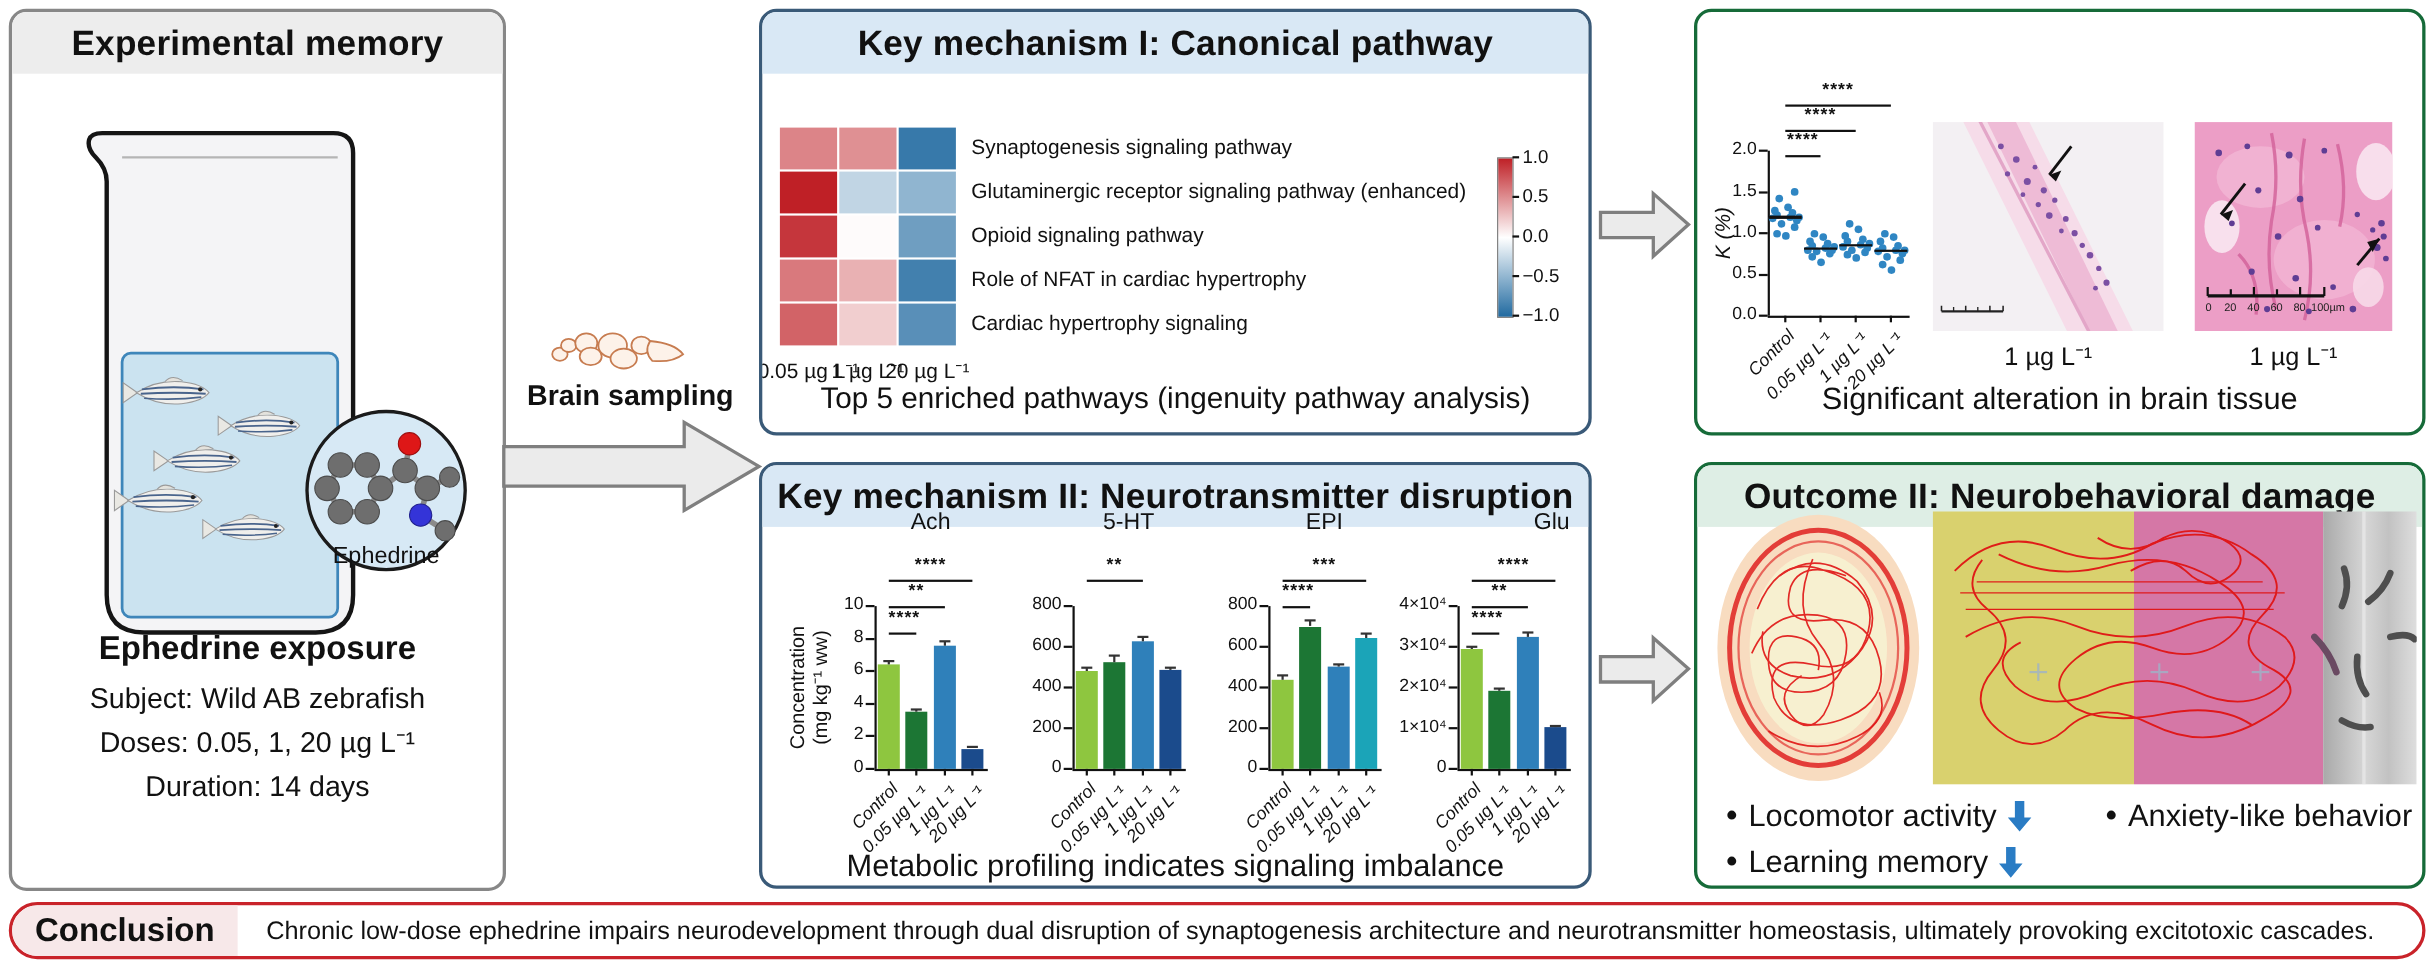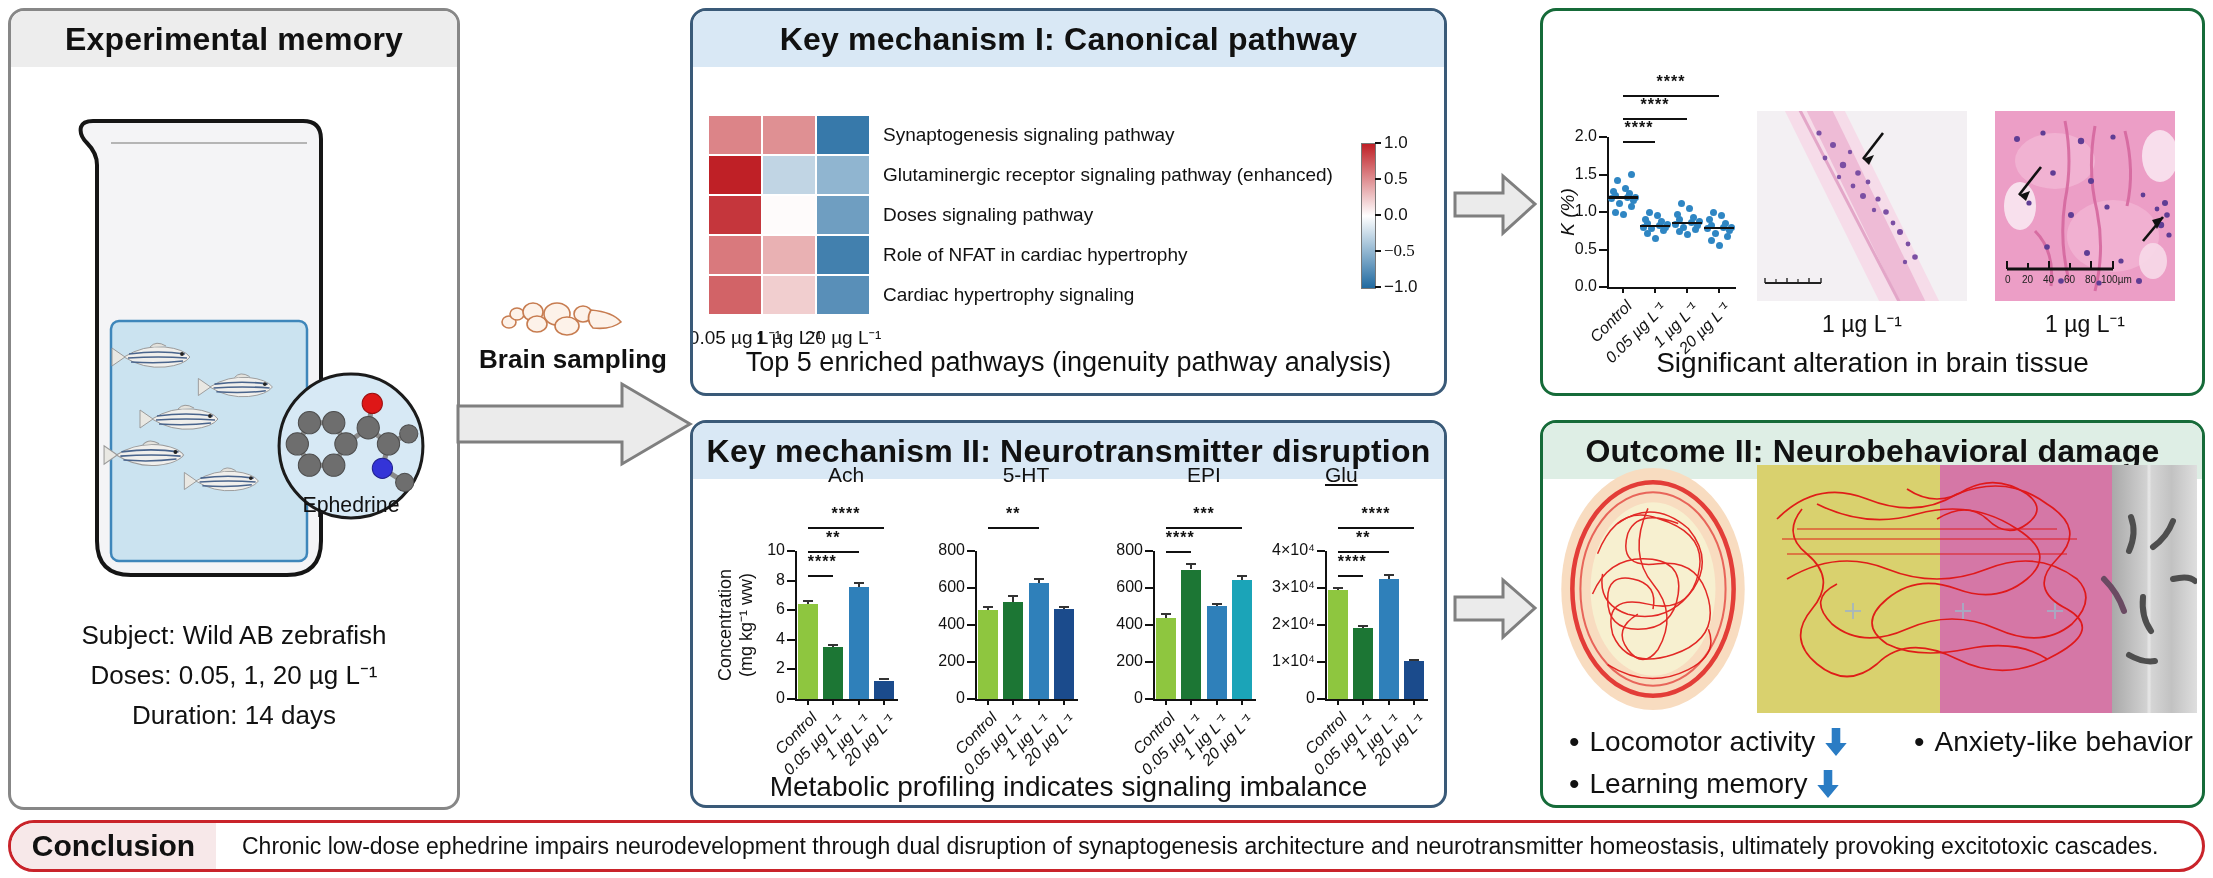--- a/index.html
+++ b/index.html
@@ -84,20 +84,21 @@
         <circle cx="92" cy="58" r="11"></circle>
           <circle cx="112" cy="74" r="11"></circle>
           <circle cx="132" cy="64" r="9"></circle>
         <circle cx="128" cy="112" r="9"></circle>
       </g>
       <circle cx="96" cy="34" r="10" fill="#de1717" stroke="#9c0f0f" stroke-width="1"></circle>
       <circle cx="106" cy="98" r="10" fill="#3434d8" stroke="#22228f" stroke-width="1"></circle>
       <text x="75" y="141" text-anchor="middle" font-size="21" fill="#111">Ephedrine</text>
     </svg>
 
+    <div class="exp-title">Ephedrine exposure</div>
     <div class="exp-details">
       <div>Subject: Wild AB zebrafish</div>
       <div>Doses: 0.05, 1, 20 µg L⁻¹</div>
       <div>Duration: 14 days</div>
     </div>
   </div>
 
   <svg class="abs" viewBox="0 0 130 62" style="left:494px;top:286px;width:132px;height:62px">
     <g fill="#fdf2e9" stroke="#c77c50" stroke-width="1.6">
       <ellipse cx="14" cy="36" rx="7" ry="6"></ellipse>
@@ -128,41 +129,41 @@
         <div style="position: absolute; left: 70px; top: 33px; width: 52px; height: 38px; background: rgb(223, 144, 147);"></div>
         <div style="position: absolute; left: 124px; top: 33px; width: 52px; height: 38px; background: rgb(55, 121, 170);"></div>
         <div style="position: absolute; left: 190px; top: 41px; white-space: nowrap; font-size: 19px;">Synaptogenesis signaling pathway</div>
         <div style="position: absolute; left: 16px; top: 73px; width: 52px; height: 38px; background: rgb(191, 32, 38);"></div>
         <div style="position: absolute; left: 70px; top: 73px; width: 52px; height: 38px; background: rgb(193, 213, 228);"></div>
         <div style="position: absolute; left: 124px; top: 73px; width: 52px; height: 38px; background: rgb(144, 181, 208);"></div>
         <div style="position: absolute; left: 190px; top: 81px; white-space: nowrap; font-size: 19px;">Glutaminergic receptor signaling pathway (enhanced)</div>
         <div style="position: absolute; left: 16px; top: 113px; width: 52px; height: 38px; background: rgb(197, 54, 60);"></div>
         <div style="position: absolute; left: 70px; top: 113px; width: 52px; height: 38px; background: rgb(254, 251, 251);"></div>
         <div style="position: absolute; left: 124px; top: 113px; width: 52px; height: 38px; background: rgb(111, 158, 193);"></div>
-        <div style="position: absolute; left: 190px; top: 121px; white-space: nowrap; font-size: 19px;">Doses signaling pathway</div>
+        <div style="position: absolute; left: 190px; top: 121px; white-space: nowrap; font-size: 19px;">Opioid signaling pathway</div>
         <div style="position: absolute; left: 16px; top: 153px; width: 52px; height: 38px; background: rgb(217, 121, 125);"></div>
         <div style="position: absolute; left: 70px; top: 153px; width: 52px; height: 38px; background: rgb(233, 177, 179);"></div>
         <div style="position: absolute; left: 124px; top: 153px; width: 52px; height: 38px; background: rgb(66, 128, 174);"></div>
         <div style="position: absolute; left: 190px; top: 161px; white-space: nowrap; font-size: 19px;">Role of NFAT in cardiac hypertrophy</div>
         <div style="position: absolute; left: 16px; top: 193px; width: 52px; height: 38px; background: rgb(210, 99, 103);"></div>
         <div style="position: absolute; left: 70px; top: 193px; width: 52px; height: 38px; background: rgb(241, 206, 207);"></div>
         <div style="position: absolute; left: 124px; top: 193px; width: 52px; height: 38px; background: rgb(89, 143, 184);"></div>
         <div style="position: absolute; left: 190px; top: 201px; white-space: nowrap; font-size: 19px;">Cardiac hypertrophy signaling</div>
         <div style="position: absolute; left: -18px; top: 241px; width: 120px; text-align: center; white-space: nowrap; font-size: 19px;">0.05 µg L⁻¹</div>
         <div style="position: absolute; left: 36px; top: 241px; width: 120px; text-align: center; white-space: nowrap; font-size: 19px;">1 µg L⁻¹</div>
         <div style="position: absolute; left: 90px; top: 241px; width: 120px; text-align: center; white-space: nowrap; font-size: 19px;">20 µg L⁻¹</div>
         <div style="position: absolute; left: 668px; top: 60px; width: 13px; height: 144px; border: 1px solid rgb(119, 119, 119); background: linear-gradient(rgb(191, 32, 38), rgb(223, 144, 147) 25%, rgb(255, 255, 255) 50%, rgb(144, 181, 208) 75%, rgb(33, 106, 160));"></div>
         <div style="position: absolute; left: 682px; top: 59px; width: 6px; height: 2px; background: rgb(17, 17, 17);"></div>
         <div style="position: absolute; left: 691px; top: 50px; width: 50px; font-size: 17px;">1.0</div>
         <div style="position: absolute; left: 682px; top: 95px; width: 6px; height: 2px; background: rgb(17, 17, 17);"></div>
         <div style="position: absolute; left: 691px; top: 86px; width: 50px; font-size: 17px;">0.5</div>
         <div style="position: absolute; left: 682px; top: 131px; width: 6px; height: 2px; background: rgb(17, 17, 17);"></div>
         <div style="position: absolute; left: 691px; top: 122px; width: 50px; font-size: 17px;">0.0</div>
         <div style="position: absolute; left: 682px; top: 167px; width: 6px; height: 2px; background: rgb(17, 17, 17);"></div>
-        <div style="position: absolute; left: 691px; top: 158px; width: 50px; font-size: 17px; font-family: Liberation Serif, serif;">−0.5</div>
+        <div style="position: absolute; left: 691px; top: 158px; width: 50px; font-size: 17px;">−0.5</div>
         <div style="position: absolute; left: 682px; top: 203px; width: 6px; height: 2px; background: rgb(17, 17, 17);"></div>
         <div style="position: absolute; left: 691px; top: 194px; width: 50px; font-size: 17px;">−1.0</div>
       </div>
     <div class="caption" style="top:336px;font-size:27px;">Top 5 enriched pathways (ingenuity pathway analysis)</div>
   </div>
 
   <div class="panel" id="p-km2">
     <div class="panel-header">Key mechanism II: Neurotransmitter disruption</div>
     <div class="chart" style="left:6px;top:40px;width:212px;">
         <div style="position: absolute; left: 96px; top: 0px; width: 102px; text-align: center; font-size: 21px;">Ach</div>
@@ -279,21 +280,21 @@
         <div style="position: absolute; left: 146.25px; top: 112.975px; width: 2px; height: 3.7px; background: rgb(51, 51, 51);"></div>
         <div style="position: absolute; left: 142.25px; top: 111.975px; width: 10px; height: 2px; background: rgb(51, 51, 51);"></div>
         <div style="position: absolute; left: 146.25px; top: 236px; width: 2px; height: 6px; background: rgb(17, 17, 17);"></div>
         <div style="position: absolute; left: 35.25px; top: 246px; width: 112px; text-align: right; font-size: 16px; font-style: italic; white-space: nowrap; transform-origin: 100% 0px; transform: rotate(-45deg);">20 µg L⁻¹</div>
         <div style="position: absolute; left: 70.75px; top: 88px; width: 25.5px; height: 2px; background: rgb(17, 17, 17);"></div>
         <div style="position: absolute; left: 70.75px; top: 66px; width: 25.5px; text-align: center; font-size: 16px; font-weight: bold; letter-spacing: 1px;">****</div>
         <div style="position: absolute; left: 70.75px; top: 64px; width: 76.5px; height: 2px; background: rgb(17, 17, 17);"></div>
         <div style="position: absolute; left: 70.75px; top: 42px; width: 76.5px; text-align: center; font-size: 16px; font-weight: bold; letter-spacing: 1px;">***</div>
       </div>
     <div class="chart" style="left:574px;top:40px;width:176px;">
-        <div style="position: absolute; left: 58px; top: 0px; width: 102px; text-align: left; font-size: 21px; text-decoration: underline;">Glu</div>
+        <div style="position: absolute; left: 58px; top: 0px; width: 102px; text-align: right; font-size: 21px;">Glu</div>
         <div style="position: absolute; left: 58px; top: 88px; width: 2px; height: 148px; background: rgb(17, 17, 17);"></div>
         <div style="position: absolute; left: 58px; top: 236px; width: 103px; height: 2px; background: rgb(17, 17, 17);"></div>
         <div style="position: absolute; left: 50px; top: 235px; width: 8px; height: 2px; background: rgb(17, 17, 17);"></div>
         <div style="position: absolute; left: 2px; top: 226px; width: 46px; text-align: right; font-size: 16px;">0</div>
         <div style="position: absolute; left: 50px; top: 198px; width: 8px; height: 2px; background: rgb(17, 17, 17);"></div>
         <div style="position: absolute; left: 2px; top: 189px; width: 46px; text-align: right; font-size: 16px;">1×10⁴</div>
         <div style="position: absolute; left: 50px; top: 161px; width: 8px; height: 2px; background: rgb(17, 17, 17);"></div>
         <div style="position: absolute; left: 2px; top: 152px; width: 46px; text-align: right; font-size: 16px;">2×10⁴</div>
         <div style="position: absolute; left: 50px; top: 124px; width: 8px; height: 2px; background: rgb(17, 17, 17);"></div>
         <div style="position: absolute; left: 2px; top: 115px; width: 46px; text-align: right; font-size: 16px;">3×10⁴</div>

